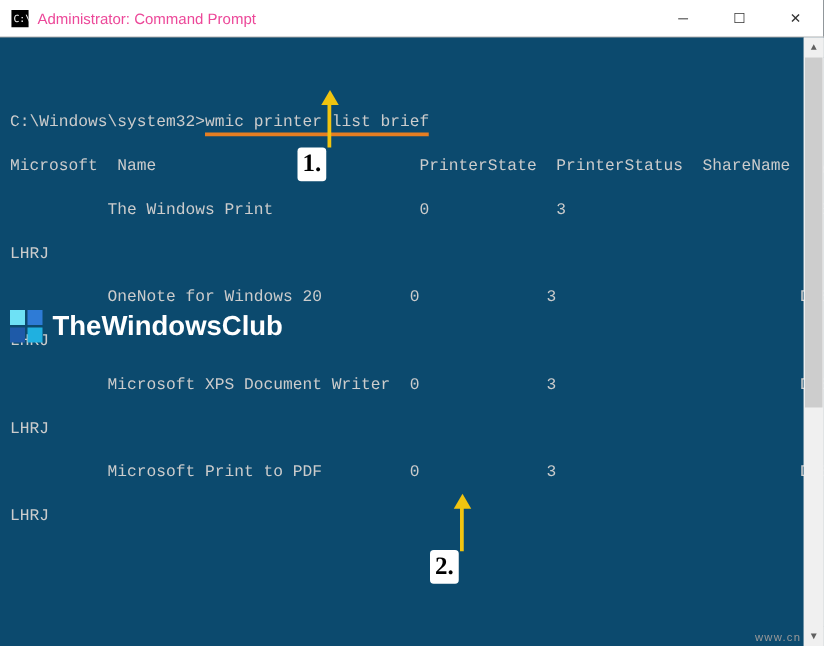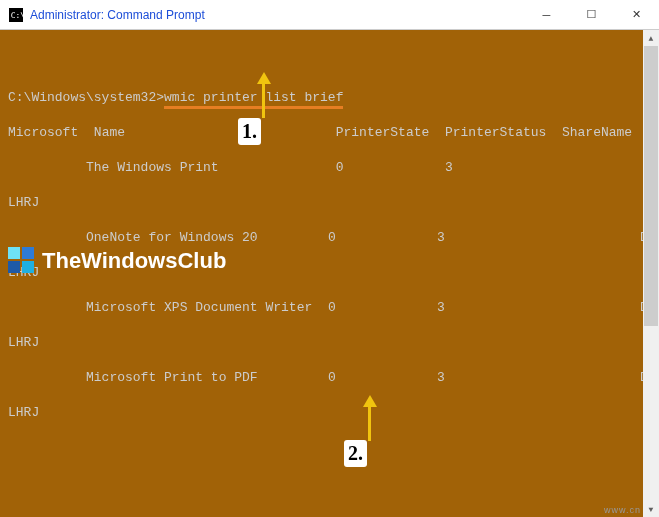--- a/index.html
+++ b/index.html
@@ -1,32 +1,32 @@
 <!DOCTYPE html>
 <html><head>
   <meta charset="utf-8">
   <style>
     * { box-sizing: border-box; margin: 0; padding: 0; }
     body { width: 659px; height: 517px; background: #000; font-family: Consolas, "Courier New", monospace; font-size: 13px; overflow: hidden; }
     
     .titlebar { height: 30px; background: #fff; display: flex; align-items: center; padding-left: 8px; border-bottom: 1px solid #ccc; }
     .titlebar-icon { width: 16px; height: 16px; margin-right: 6px; display: flex; align-items: center; justify-content: center; }
     .titlebar-icon svg { width: 14px; height: 14px; }
-    .titlebar-text { flex: 1; font-family: "Segoe UI", sans-serif; font-size: 12px; color: #1d4ed8; }
+    .titlebar-text { flex: 1; font-family: "Segoe UI", sans-serif; font-size: 12px; color: #ec4899; }
     .titlebar-controls { display: flex; height: 100%; }
     .titlebar-btn { width: 45px; height: 100%; display: flex; align-items: center; justify-content: center; font-family: "Segoe UI", sans-serif; font-size: 11px; color: #333; }
     
-    .terminal { background: #a16207; color: #ccc; padding: 6px 8px; white-space: pre; line-height: 1.35; height: calc(100% - 30px); overflow: hidden; position: relative; }
+    .terminal { background: #0c4a6e; color: #ccc; padding: 6px 8px; white-space: pre; line-height: 1.35; height: calc(100% - 30px); overflow: hidden; position: relative; }
     
     .underline-orange { border-bottom: 3px solid #e67e22; padding-bottom: 1px; }
     .arrow-shaft { position: absolute; width: 3px; background: #f1c40f; }
     .arrow-head { position: absolute; width: 0; height: 0; border-left: 7px solid transparent; border-right: 7px solid transparent; border-bottom: 12px solid #f1c40f; }
     .arrow-label { position: absolute; font-family: "Comic Sans MS", cursive; font-weight: bold; font-size: 20px; color: #000; background: #fff; border-radius: 3px; padding: 0 4px; }
     
-    .watermark { position: absolute; left: 8px; top: 216px; display: flex; align-items: center; font-family: "Segoe UI", sans-serif; font-size: 22px; font-weight: 600; color: #fff; }
+    .watermark { position: absolute; left: 8px; top: 216px; display: flex; align-items: flex-end; font-family: "Segoe UI", sans-serif; font-size: 22px; font-weight: 600; color: #fff; }
     .watermark-icon { width: 28px; height: 28px; margin-right: 6px; }
     .watermark-icon .sq { position: absolute; width: 12px; height: 12px; }
     
     .scrollbar { position: absolute; right: 0; top: 30px; bottom: 0; width: 16px; background: #f0f0f0; }
     .scrollbar-btn { width: 16px; height: 16px; background: #f0f0f0; display: flex; align-items: center; justify-content: center; color: #606060; font-size: 8px; }
     .scrollbar-track { position: absolute; top: 16px; bottom: 16px; left: 0; right: 0; background: #f0f0f0; }
     .scrollbar-thumb { position: absolute; left: 1px; right: 1px; top: 0; height: 280px; background: #cdcdcd; }
     .scrollbar-btn.bottom { position: absolute; bottom: 0; }
     
     .corner-brand { position: absolute; right: 18px; bottom: 2px; font-family: sans-serif; font-size: 9px; color: #999; letter-spacing: 1px; margin-top: 35px; }

